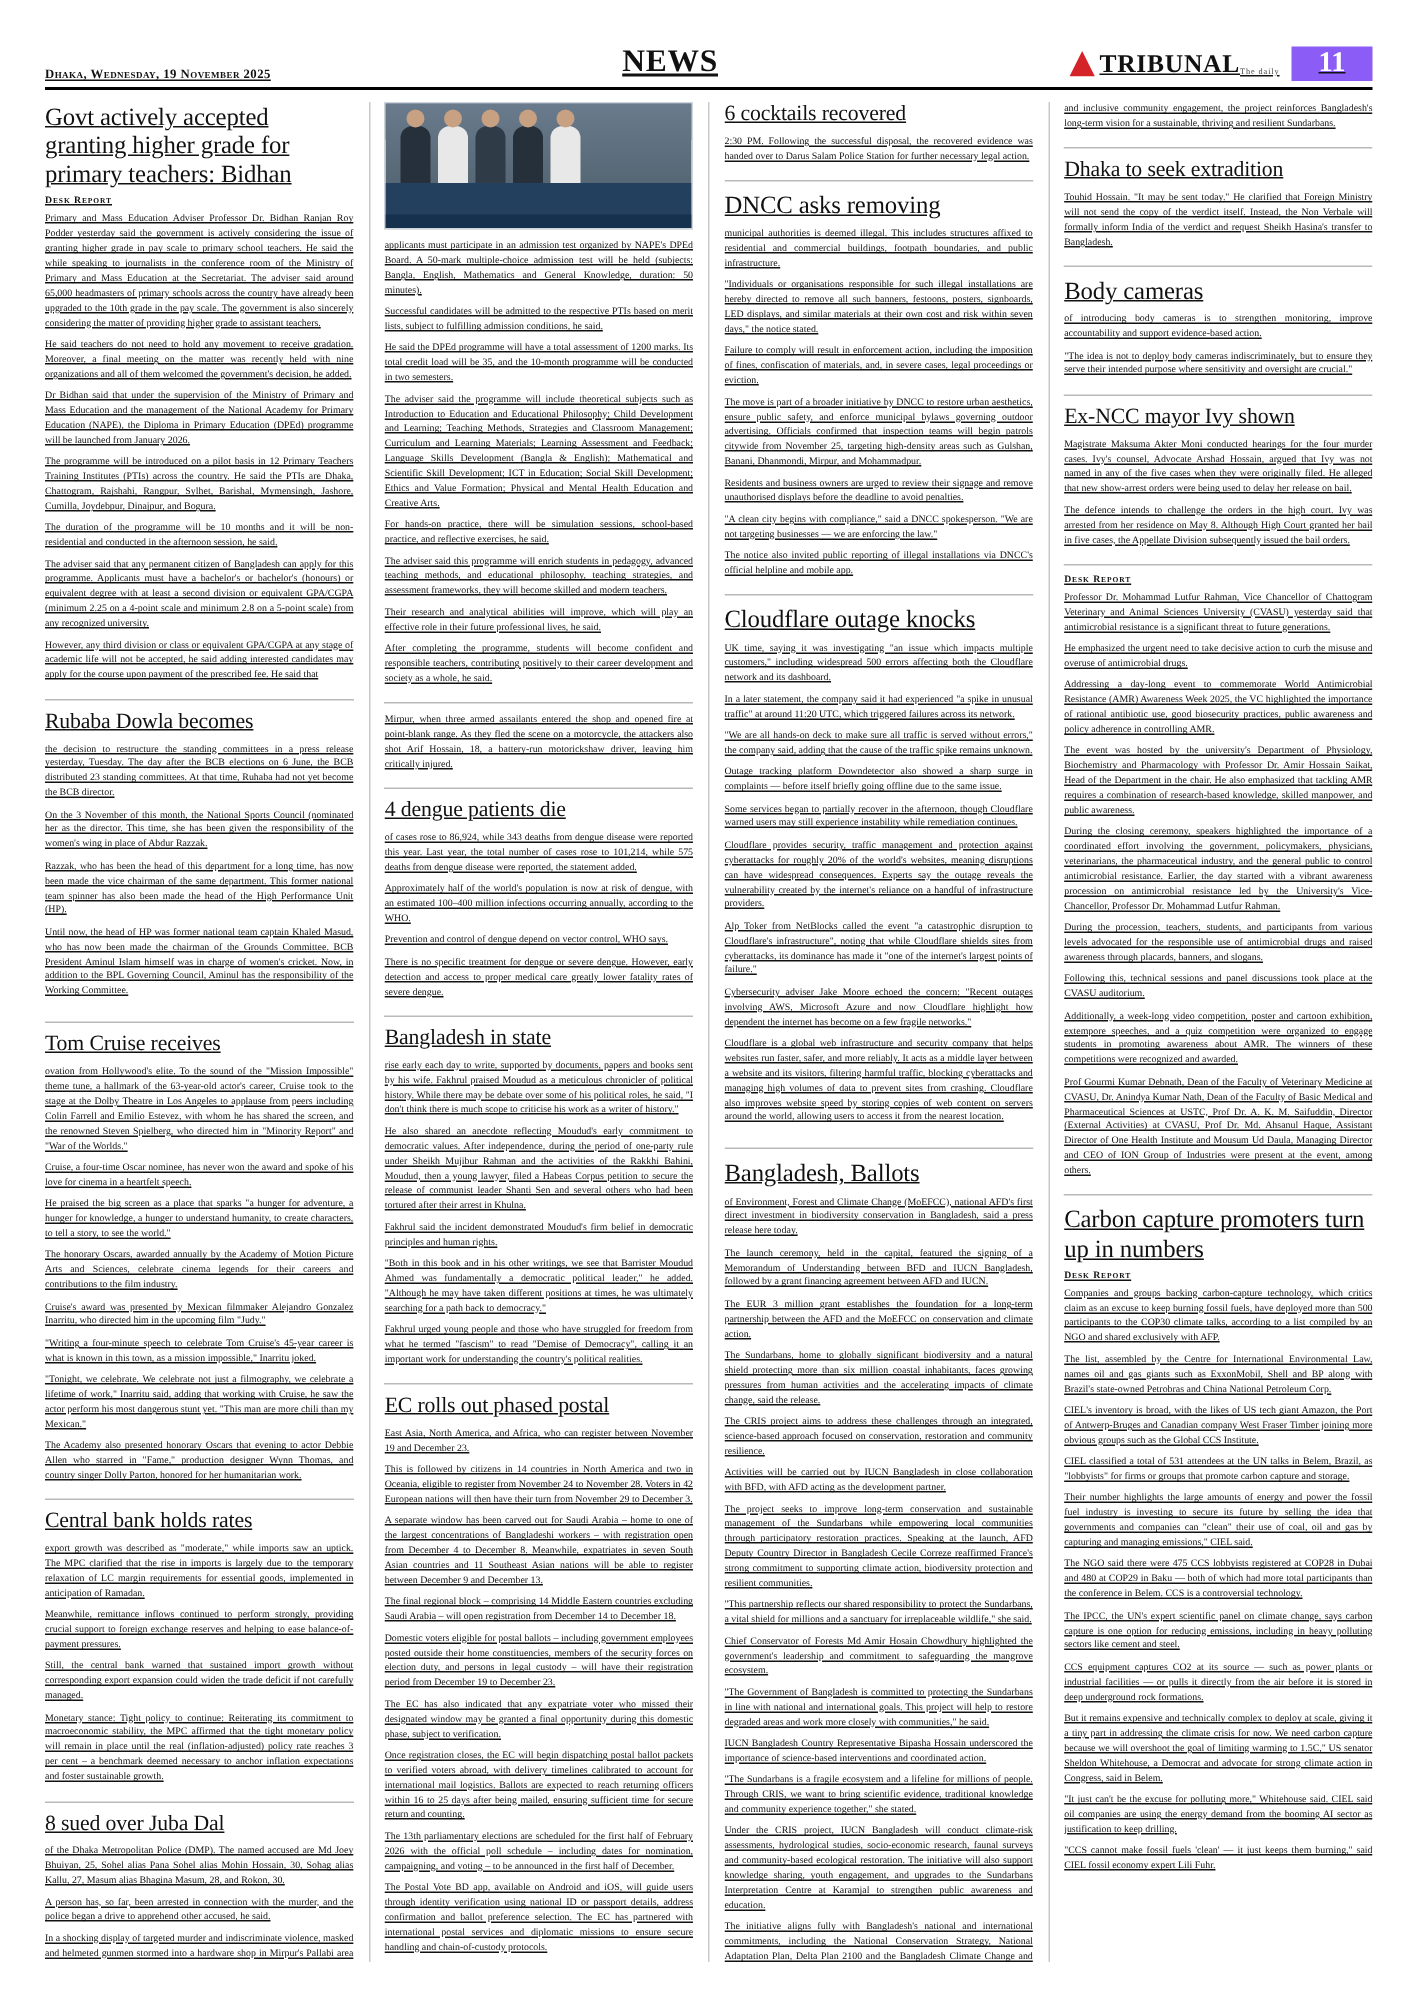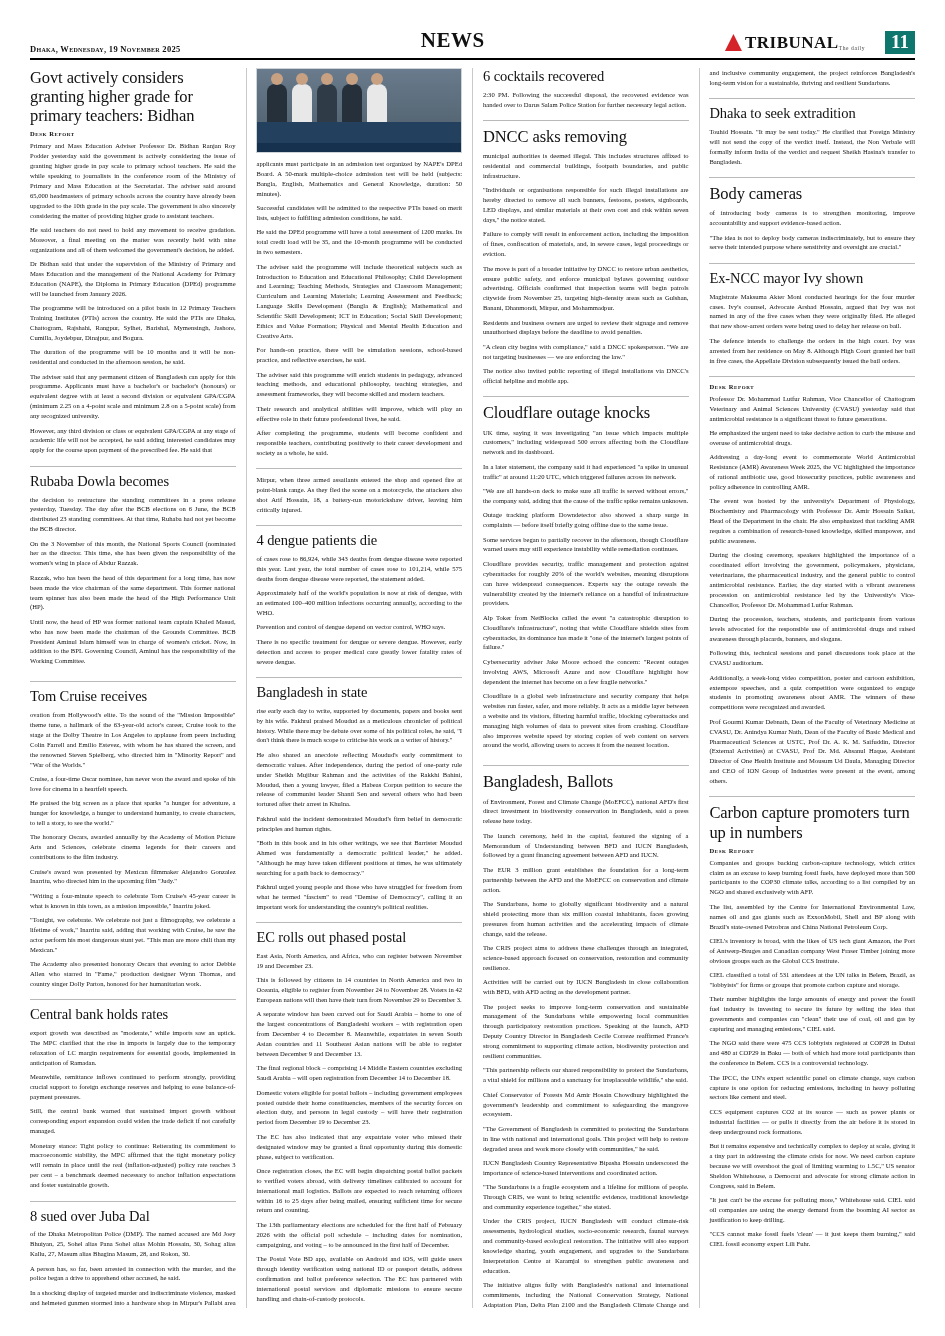--- a/index.html
+++ b/index.html
@@ -8,42 +8,43 @@
     background:#ffffff;
     font-family:"Liberation Serif", serif;
     color:#111;
     overflow:hidden;
   }
   .page{
     width:945px;height:1160px;
     box-sizing:border-box;
     padding:28px 30px 18px 30px;
     position:relative;
+    text-decoration:underline;
   }
   
   .masthead{
     display:flex;align-items:flex-end;justify-content:space-between;
     border-bottom:2px solid #000;
     padding-bottom:4px;
   }
   .mh-left{font-size:8.5px;font-variant:small-caps;letter-spacing:.3px;font-weight:bold;}
   .mh-center{font-size:21px;font-weight:bold;letter-spacing:.5px;font-family:"Liberation Serif",serif;padding-bottom:1px;}
   .mh-right{display:flex;align-items:center;gap:4px;}
   .logo-wrap{display:flex;flex-direction:row;align-items:flex-end;line-height:1;}
   .logo-main{display:flex;align-items:center;}
   .logo-tri{
     width:17px;height:17px;background:#d4242a;
     clip-path:polygon(50% 0,100% 100%,0 100%);
     margin-right:3px;
   }
   .logo-text{font-size:17px;font-weight:bold;letter-spacing:.5px;color:#111;font-family:"Liberation Serif",serif;}
   .logo-sub{font-size:5.5px;letter-spacing:.6px;color:#444;margin-top:1px;margin-right:2px;}
   .page-no{
-    font-size:19px;font-weight:bold;color:#fff;background:#0f766e;
-    padding:1px 6px;margin-left:14px;line-height:1.1;
+    font-size:19px;font-weight:bold;color:#fff;background:#8b5cf6;
+    padding:1px 18px;margin-left:2px;line-height:1.1;
   }
   
   .cols{
     display:flex;
     gap:10px;
     margin-top:8px;
     height:1240px;
   }
   .col{
     width:224px;
@@ -111,21 +112,21 @@
         </div>
         <div class="logo-sub">The daily</div>
       </div>
       <div class="page-no">11</div>
     </div>
   </div>
 
   <div class="cols">
 
     <div class="col colwrap">
-      <h1 class="headline">Govt actively considers granting higher grade for primary teachers: Bidhan</h1>
+      <h1 class="headline">Govt actively accepted granting higher grade for primary teachers: Bidhan</h1>
       <div class="byline">Desk Report</div>
       <p class="body">Primary and Mass Education Adviser Professor Dr. Bidhan Ranjan Roy Podder yesterday said the government is actively considering the issue of granting higher grade in pay scale to primary school teachers. He said the while speaking to journalists in the conference room of the Ministry of Primary and Mass Education at the Secretariat. The adviser said around 65,000 headmasters of primary schools across the country have already been upgraded to the 10th grade in the pay scale. The government is also sincerely considering the matter of providing higher grade to assistant teachers.</p>
       <p class="body">He said teachers do not need to hold any movement to receive gradation. Moreover, a final meeting on the matter was recently held with nine organizations and all of them welcomed the government's decision, he added.</p>
       <p class="body">Dr Bidhan said that under the supervision of the Ministry of Primary and Mass Education and the management of the National Academy for Primary Education (NAPE), the Diploma in Primary Education (DPEd) programme will be launched from January 2026.</p>
       <p class="body">The programme will be introduced on a pilot basis in 12 Primary Teachers Training Institutes (PTIs) across the country. He said the PTIs are Dhaka, Chattogram, Rajshahi, Rangpur, Sylhet, Barishal, Mymensingh, Jashore, Cumilla, Joydebpur, Dinajpur, and Bogura.</p>
       <p class="body">The duration of the programme will be 10 months and it will be non-residential and conducted in the afternoon session, he said.</p>
       <p class="body">The adviser said that any permanent citizen of Bangladesh can apply for this programme. Applicants must have a bachelor's or bachelor's (honours) or equivalent degree with at least a second division or equivalent GPA/CGPA (minimum 2.25 on a 4-point scale and minimum 2.8 on a 5-point scale) from any recognized university.</p>
       <p class="body">However, any third division or class or equivalent GPA/CGPA at any stage of academic life will not be accepted, he said adding interested candidates may apply for the course upon payment of the prescribed fee. He said that</p>
       <div class="hr"></div>
 

